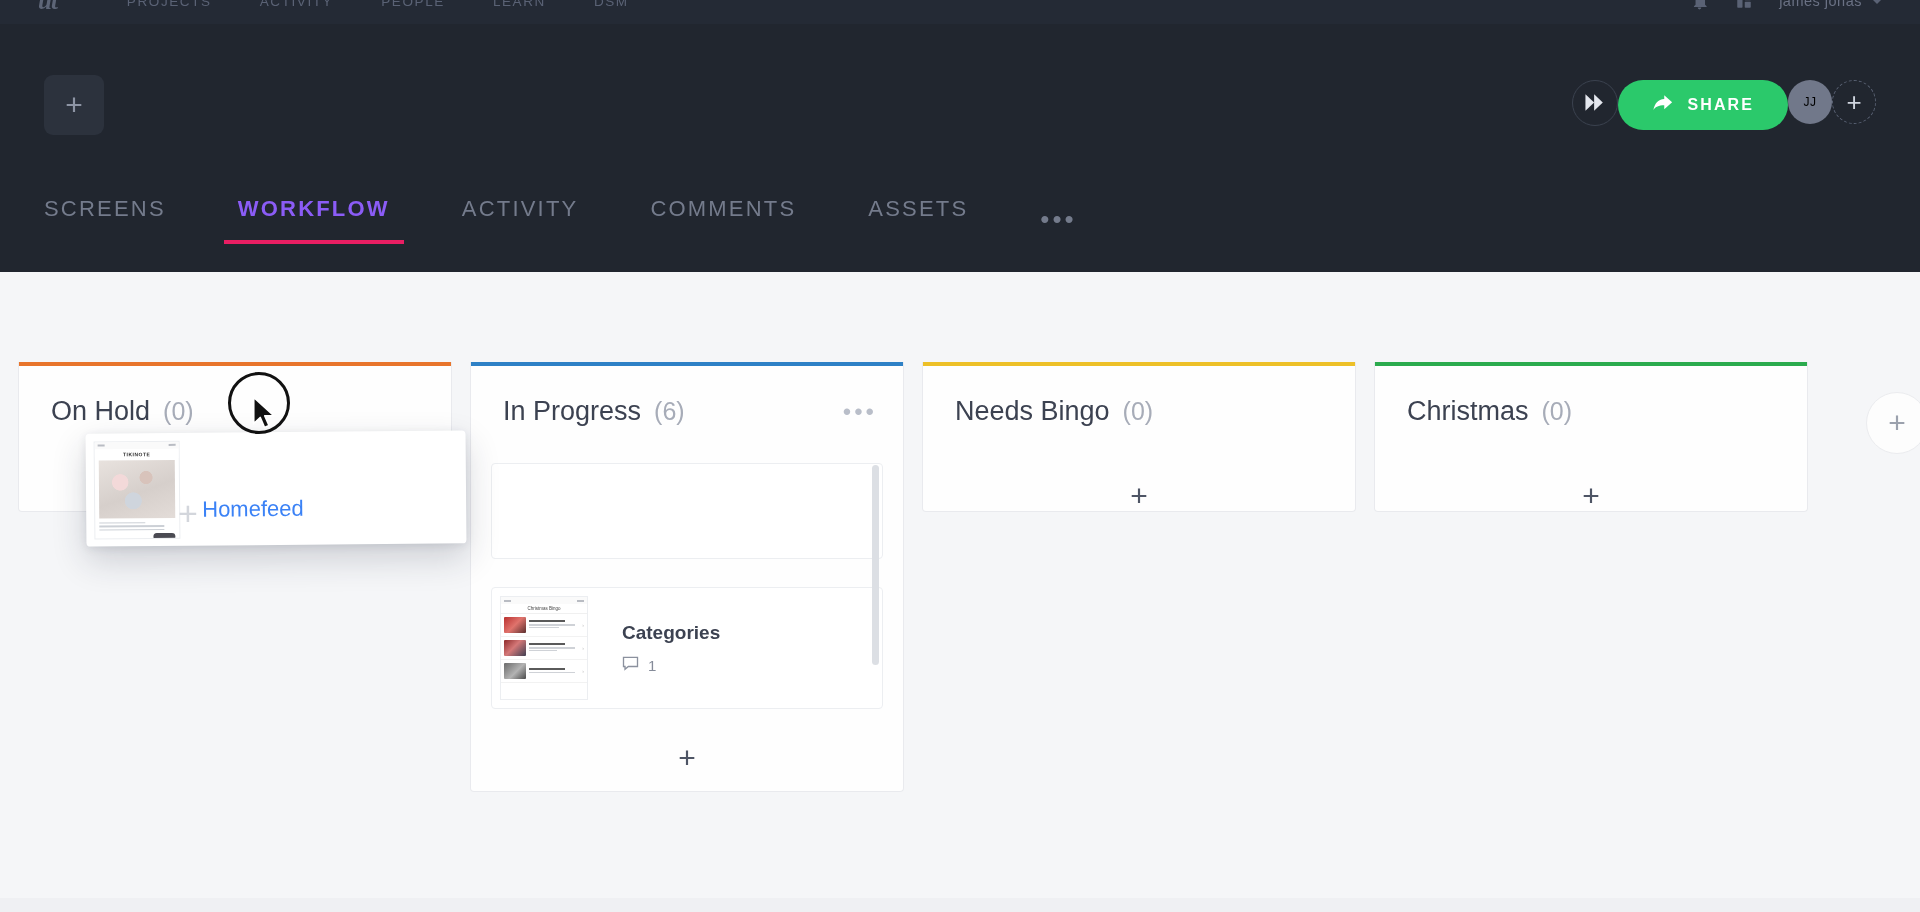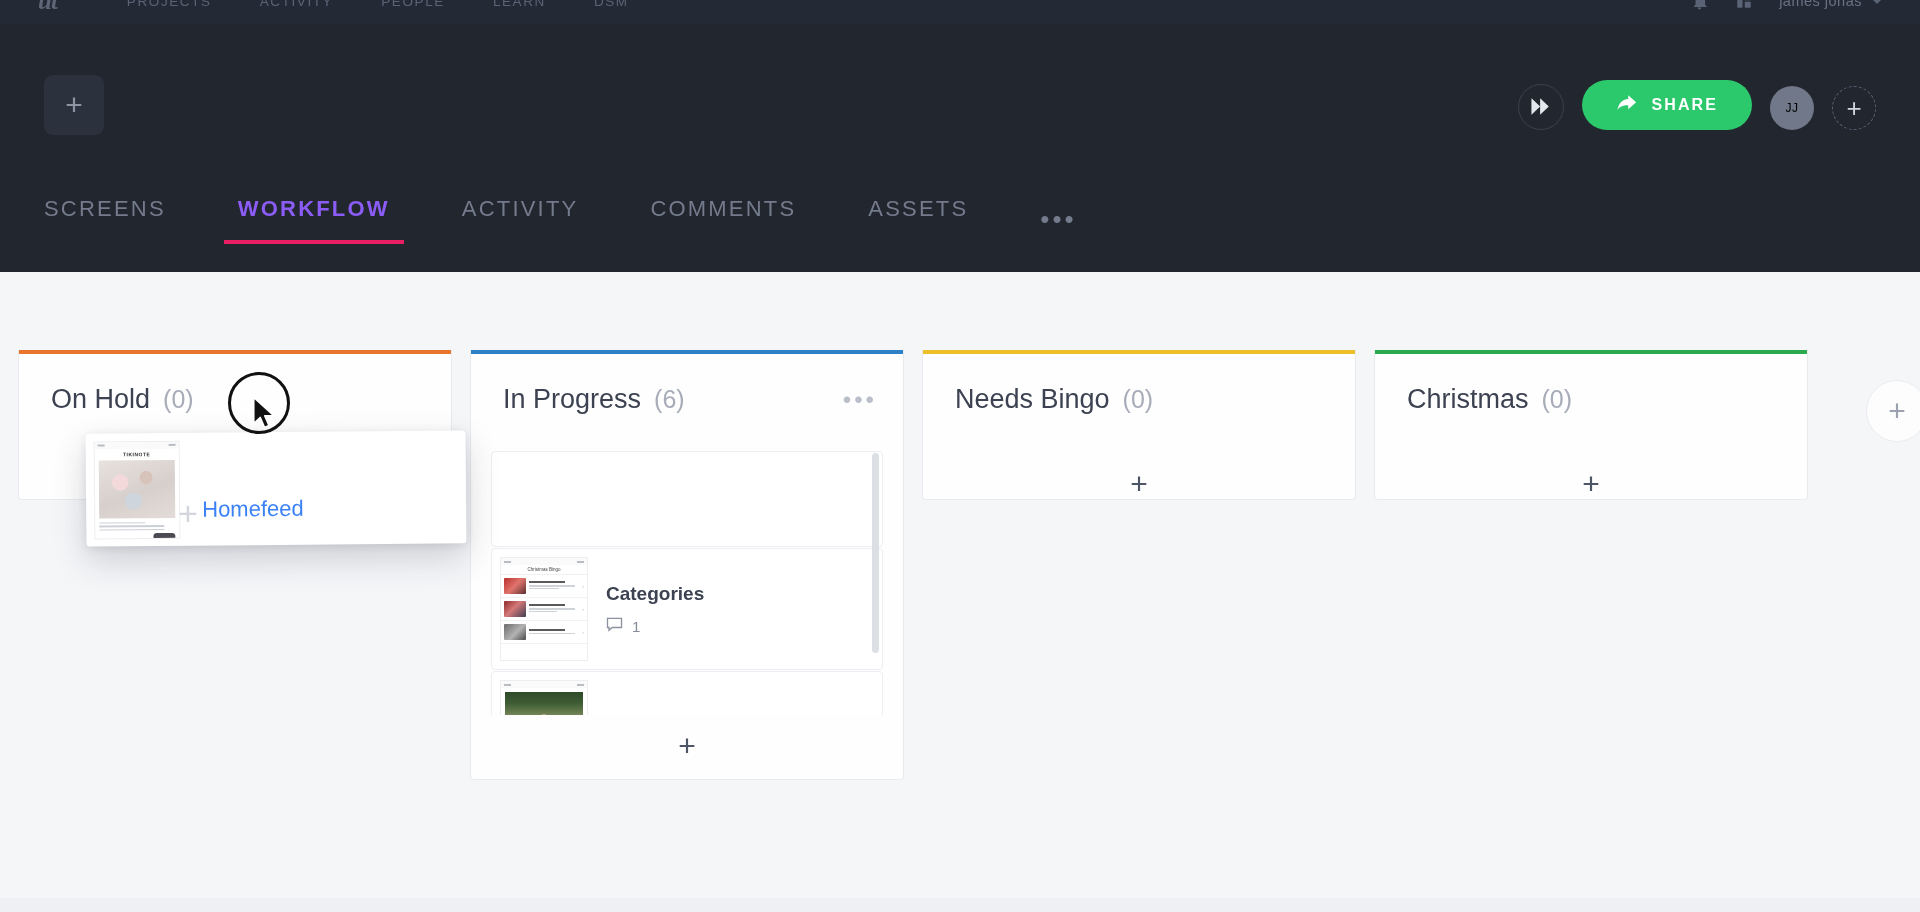--- a/index.html
+++ b/index.html
@@ -61,21 +61,21 @@
     align-items: center; justify-content: center;
     color: #8d94a4; font-size: 30px; font-weight: 300;
     flex: none; cursor: pointer;
   }
   .proj-title {
     margin-left: 32px;
     font-size: 47px; font-weight: 400; color: #f2f4f7;
     letter-spacing: .2px; white-space: nowrap;
   }
   .proj-actions {
-    margin-left: auto; display: flex; align-items: flex-end; gap: 18px;
+    margin-left: auto; display: flex; align-items: flex-start; 
   }
   .present-btn {
     width: 46px; height: 46px; border-radius: 50%;
     border: 1.6px solid #3b424f;
     display: flex; align-items: center; justify-content: center;
     cursor: pointer;
   }
   .share-btn {
     height: 50px; padding: 0 34px; border-radius: 25px;
     background: #2bc96b; color: #fff;
@@ -115,21 +115,21 @@
     left: -14px; right: -14px; bottom: 0; height: 4px;
     background: #e91e63;
   }
   .tab-more {
     color: #747b8c; font-size: 26px; letter-spacing: 3px;
     padding-bottom: 20px; line-height: 10px; cursor: pointer;
   }
 
   
   .board {
-    position: absolute; left: 0; top: 260px;
+    position: absolute; left: 0; top: 272px;
     width: 1920px; height: 640px;
     background: #f5f6f8;
     padding: 90px 0 0 18px;
     display: flex; align-items: flex-start; gap: 0;
   }
   .column {
     width: 434px; margin-right: 18px;
     background: #fefefe;
     border: 1px solid #e9eaee;
     border-top: none;
@@ -170,23 +170,24 @@
     position: relative;
     height: 278px;
     overflow: hidden;
     padding-top: 14px;
   }
   .card {
     background: #fff;
     border: 1px solid #eceef1;
     border-radius: 4px;
     display: flex; align-items: center;
-    margin-bottom: 1px;
+    margin-bottom: 28px;
     min-height: 96px;
     overflow: hidden;
+    gap: 16px;
   }
   .card.blank { height: 96px; }
   .card-thumb {
     width: 88px; height: 104px; margin: 8px 0 8px 8px;
     border: 1px solid #eceef1;
     background: #fff; flex: none;
     position: relative; overflow: hidden;
   }
   .card-info { padding: 0 18px; flex: 1; min-width: 0; }
   .card-title {

